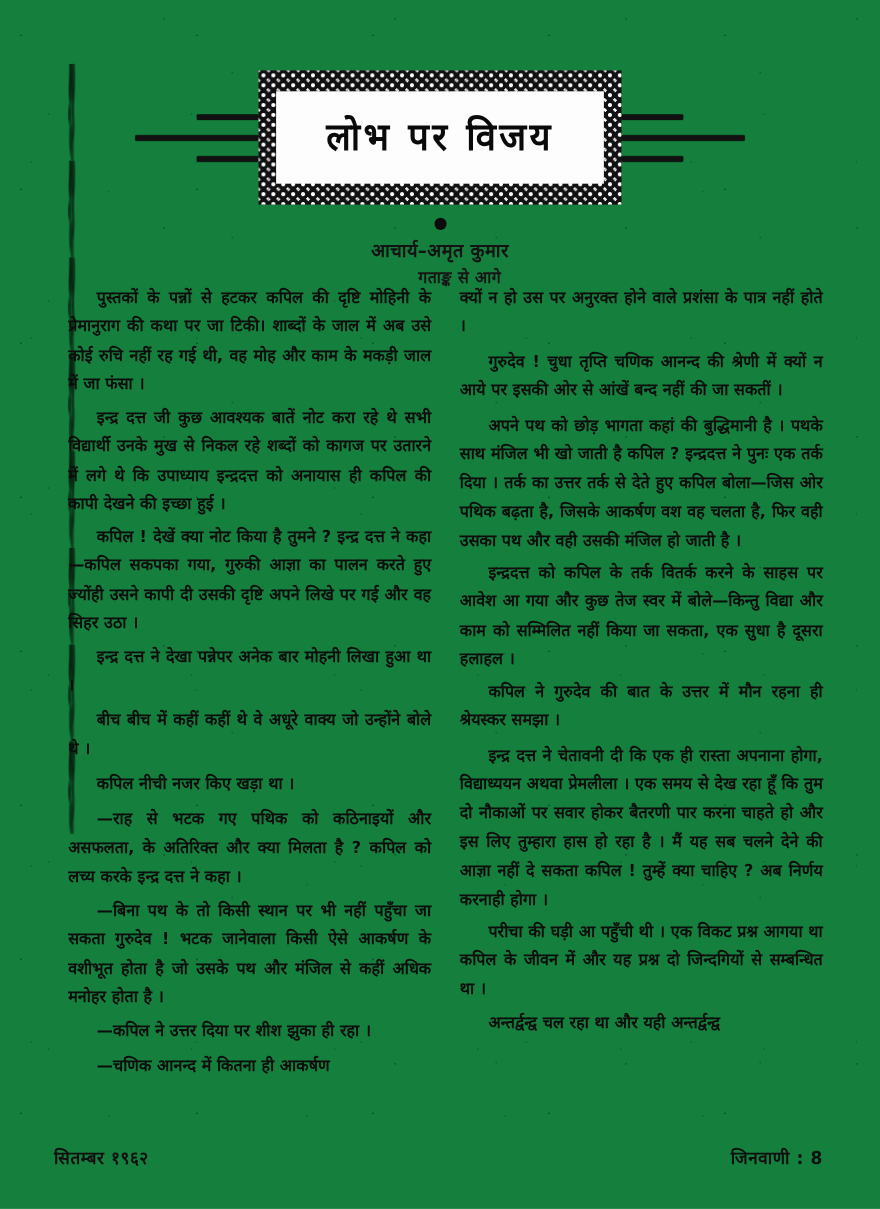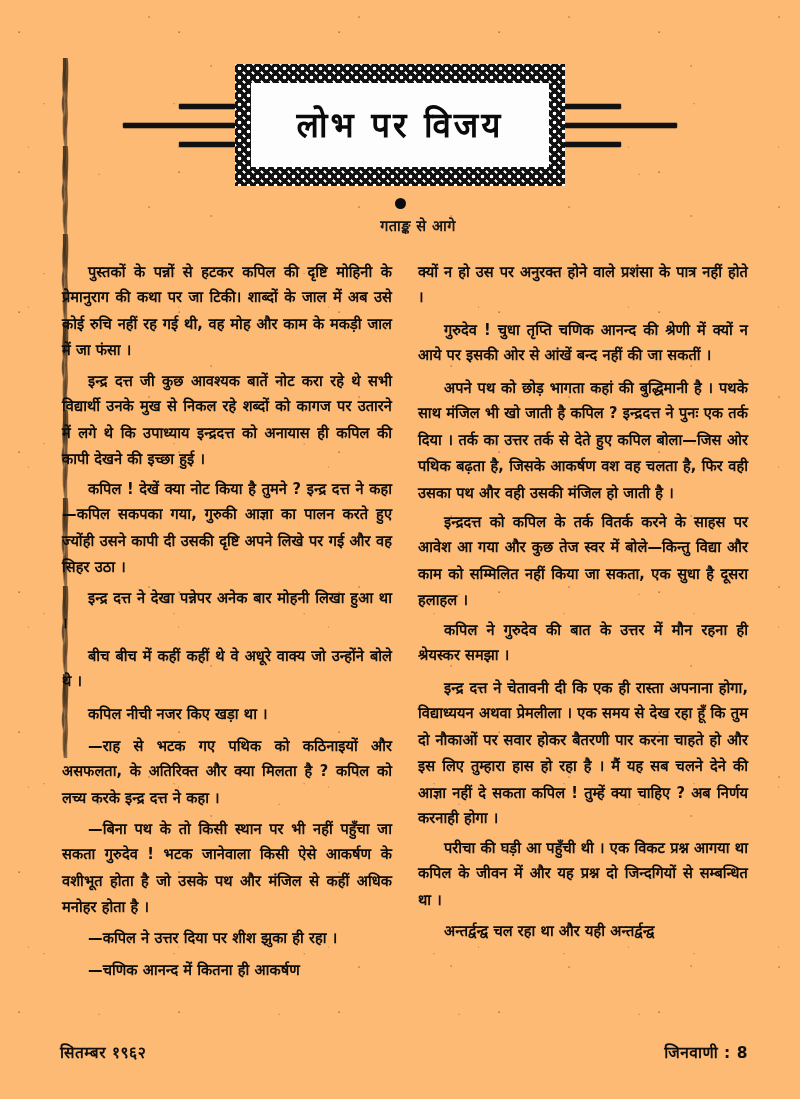--- a/index.html
+++ b/index.html
@@ -9,21 +9,21 @@
     background: #ffffff;
   }
   body {
     font-family: "DejaVu Sans", "Liberation Sans", sans-serif;
   }
 
   .page {
     position: relative;
     width: 800px;
     height: 1099px;
-    background: #fdba74;
+    background: #15803d;
     overflow: hidden;
     box-sizing: border-box;
   }
 
   
   .scan-speckle {
     position: absolute;
     inset: 0;
     pointer-events: none;
     opacity: .55;
@@ -186,21 +186,21 @@
     letter-spacing: .05px;
     transform: scaleY(1.03);
     transform-origin: top left;
   }
   .para.indent { text-indent: 26px; }
   .para:last-child { margin-bottom: 0; }
 
   
   .footer {
     position: absolute;
-    left: 60px;
+    left: 49px;
     right: 52px;
     bottom: 36px;
     display: flex;
     justify-content: space-between;
     align-items: flex-end;
   }
   .footer-item {
     font-size: 15.5px;
     font-weight: 700;
     color: #101010;
@@ -233,20 +233,21 @@
     <div class="rule-stack right">
       <div class="deco-rule short"></div>
       <div class="deco-rule long"></div>
       <div class="deco-rule short"></div>
     </div>
 
   </div>
 
   <div class="byline-block">
     <div class="center-dot"></div>
+    <div class="byline-author">आचार्य–अमृत कुमार</div>
     <div class="byline-continued">गताङ्क से आगे</div>
   </div>
 
   <div class="columns">
 
     <div class="column">
       <p class="para indent">पुस्तकों के पन्नों से हटकर कपिल की दृष्टि मोहिनी के प्रेमानुराग की कथा पर जा टिकी। शाब्दों के जाल में अब उसे कोई रुचि नहीं रह गई थी, वह मोह और काम के मकड़ी जाल में जा फंसा ।</p>
       <p class="para indent">इन्द्र दत्त जी कुछ आवश्यक बातें नोट करा रहे थे सभी विद्यार्थी उनके मुख से निकल रहे शब्दों को कागज पर उतारने में लगे थे कि उपाध्याय इन्द्रदत्त को अनायास ही कपिल की कापी देखने की इच्छा हुई ।</p>
       <p class="para indent">कपिल ! देखें क्या नोट किया है तुमने ? इन्द्र दत्त ने कहा—कपिल सकपका गया, गुरुकी आज्ञा का पालन करते हुए ज्योंही उसने कापी दी उसकी दृष्टि अपने लिखे पर गई और वह सिहर उठा ।</p>
       <p class="para indent">इन्द्र दत्त ने देखा पन्नेपर अनेक बार मोहनी लिखा हुआ था ।</p>

